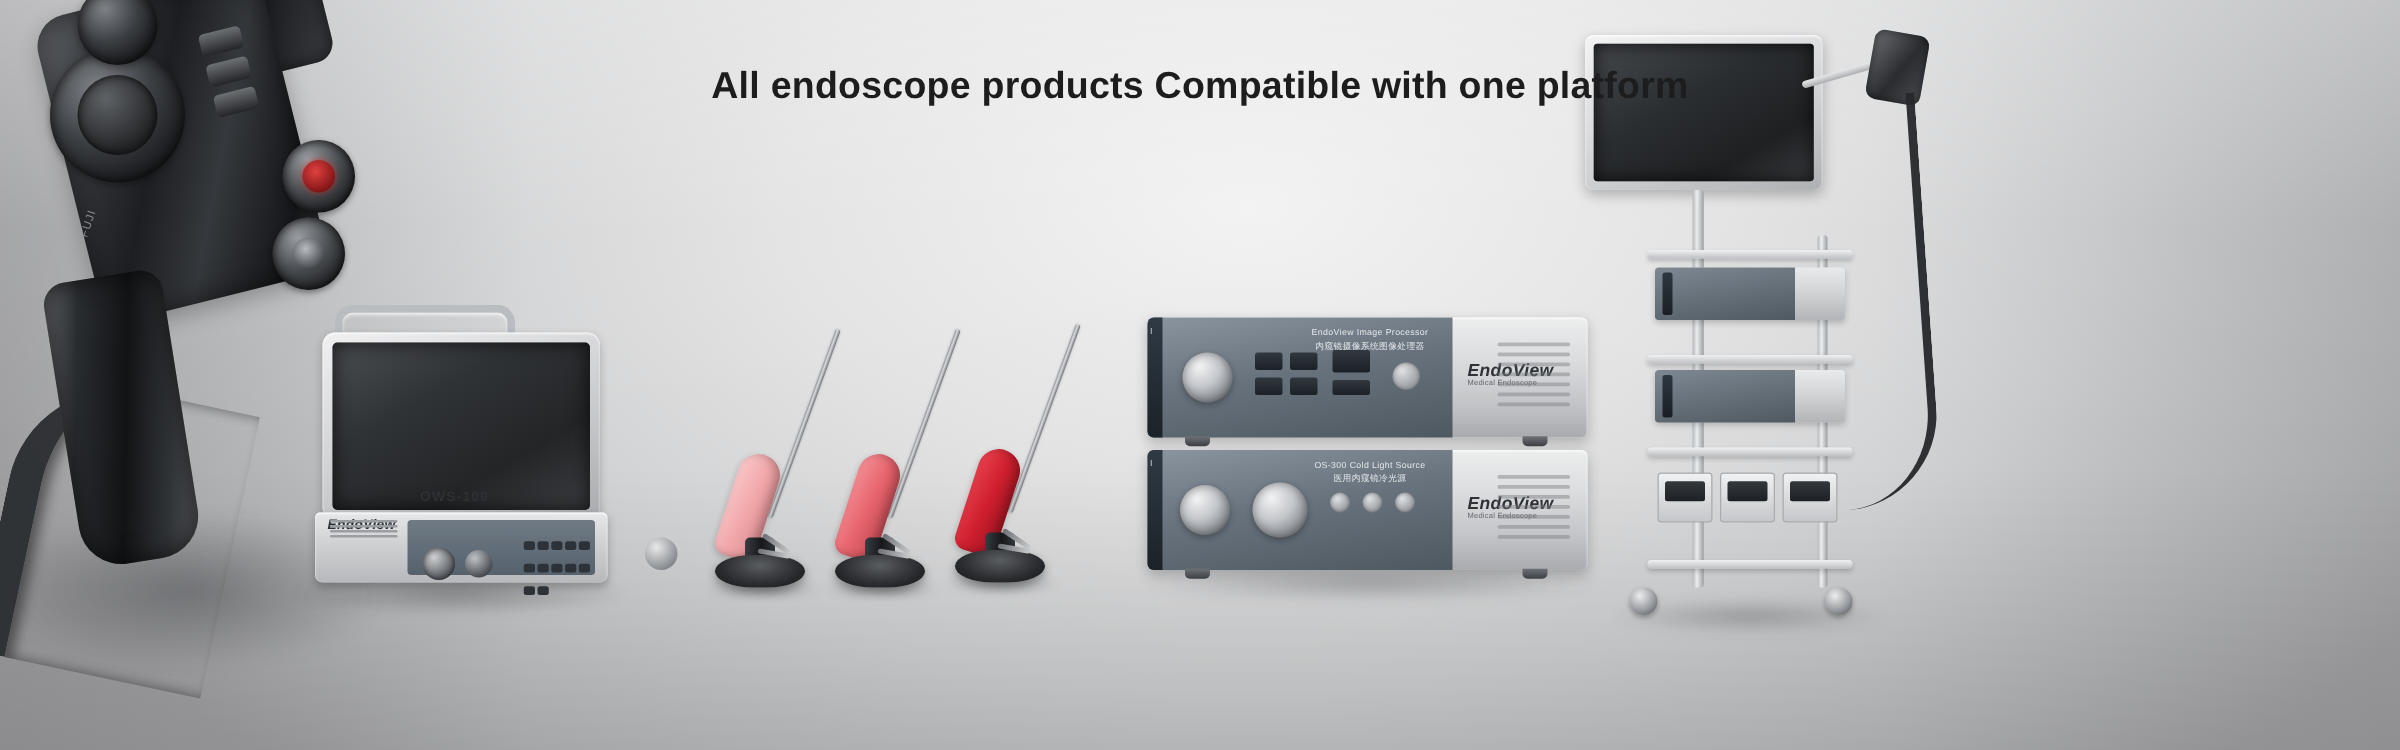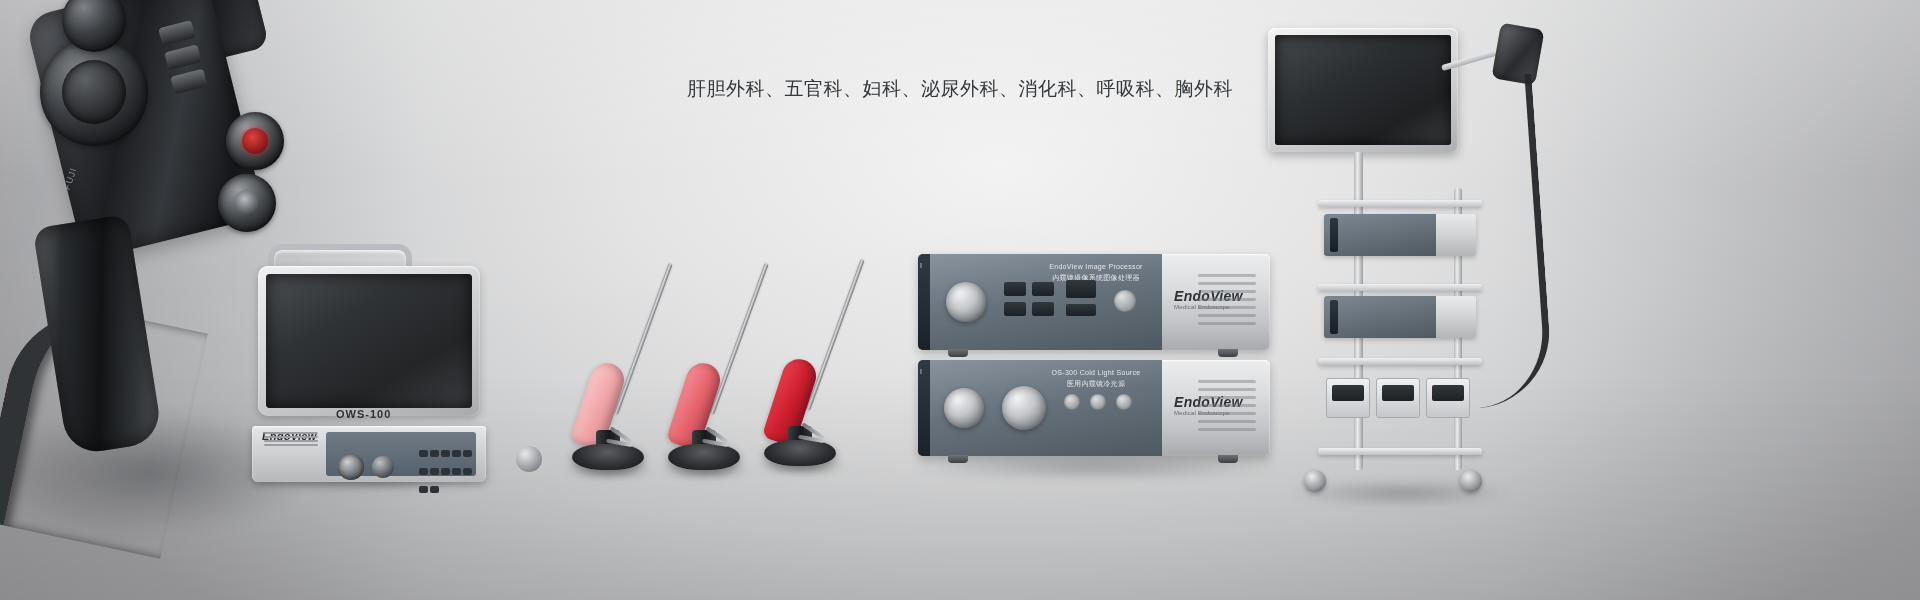--- a/index.html
+++ b/index.html
@@ -151,21 +151,20 @@
   .cons-screen{
     width:100%;height:100%;border-radius:4px;
     background:linear-gradient(150deg,#4a4d51 0%, #303336 34%, #232527 70%, #3b3e41 100%);
     box-shadow:inset 0 0 16px rgba(0,0,0,0.75);
   }
   .cons-base{
     position:absolute;left:16px;top:160px;width:234px;height:56px;
     background:linear-gradient(180deg,#e6e7e8 0%, #d2d3d5 40%, #b6b8bb 100%);
     border-radius:4px 4px 6px 6px;
     box-shadow:0 3px 7px rgba(0,0,0,0.25), inset 0 1px 2px rgba(255,255,255,0.9);
-    margin-top:16px;
   }
   .cons-panel{
     position:absolute;left:74px;top:6px;width:150px;height:44px;
     background:linear-gradient(180deg,#6f7a85,#55616c);
     border-radius:3px;
   }
   .cons-brand{
     position:absolute;left:10px;top:4px;font-size:11px;font-style:italic;font-weight:bold;
     color:#2d3136;letter-spacing:0.3px;
   }
@@ -576,17 +575,17 @@
       <div class="win"></div>
     </div>
     <div class="caster" id="cas-1"></div>
     <div class="caster" id="cas-2"></div>
     <div class="cart-arm"></div>
     <div class="cart-scope-head"></div>
     <div class="cart-scope-cable"></div>
   </div>
 
   <div class="textblock">
-    <div class="detail-cn">肝胆外科、五官科、妇科、泌尿外科、消化科、呼吸科、胸外科</div>
+    <div class="subhead">All endoscope products Compatible with one platform</div>
   </div>
 
   <div class="vignette"></div>
 </div>
 
 </body></html>

